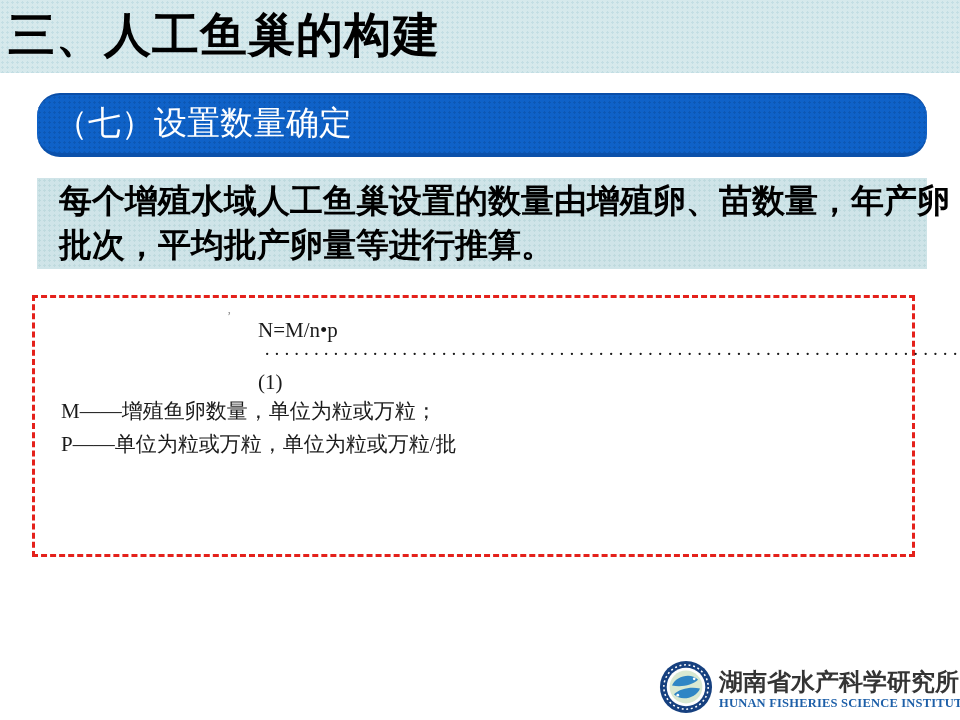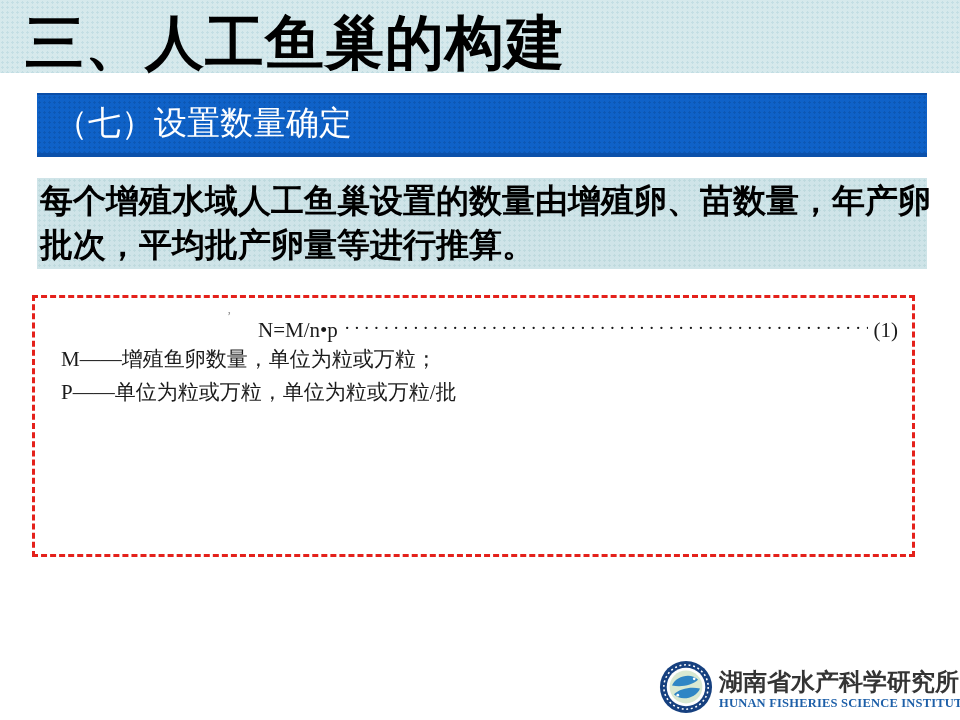--- a/index.html
+++ b/index.html
@@ -9,68 +9,69 @@
     font-family:"Liberation Sans", sans-serif;
   }
   
   .title-band{
     position:absolute;left:0;top:0;width:960px;height:73px;
     background-color:#d6e9ec;
     background-image:radial-gradient(#c3dee4 1px, transparent 1.4px);
     background-size:5px 5px;
   }
   .slide-title{
-    position:absolute;left:25px;top:4px;
-    font-size:59px;font-weight:bold;color:#000000;
+    position:absolute;left:8px;top:4px;
+    font-size:47px;font-weight:bold;color:#000000;
     letter-spacing:1px;white-space:nowrap;
     font-family:"Liberation Sans", sans-serif;
   }
   
   .section-banner{
     position:absolute;left:37px;top:93px;width:890px;height:64px;
     background-color:#0f62c8;
     background-image:radial-gradient(#0d58b4 1px, transparent 1.4px);
     background-size:5px 5px;
     border-top:2px solid #0a4da6;
     border-bottom:4px solid #0b51ab;
     box-sizing:border-box;
+    border-radius:23px;
   }
   .section-heading{
     font-family:"Liberation Serif","DejaVu Serif",serif;
     color:#ffffff;font-size:33px;line-height:56px;
     padding-left:18px;white-space:nowrap;
   }
   
   .desc-box{
     position:absolute;left:37px;top:178px;width:890px;height:91px;
     background-color:#cfe4e8;
     background-image:radial-gradient(#bedade 1px, transparent 1.4px);
     background-size:5px 5px;
-    box-sizing:border-box;padding:1px 0 0 3px;
+    box-sizing:border-box;padding:1px 0 0 22px;
   }
   .desc-line{
     font-size:33px;font-weight:bold;color:#000000;line-height:44px;
     white-space:nowrap;letter-spacing:0px;
     font-family:"Liberation Sans", sans-serif;
   }
   
   .formula-box{
     position:absolute;left:32px;top:295px;width:883px;height:262px;
     background:#ffffff;
     border:3px dashed #e4211b;
     box-sizing:border-box;
     padding:12px 10px 8px 26px;
     font-family:"Liberation Serif","DejaVu Serif",serif;
     color:#1a1a1a;font-size:21px;
   }
   .fx-intro{line-height:26px;}
   .fx-stray{position:absolute;left:192px;top:10px;font-size:13px;color:#8a8a8a;}
   .fx-equation-row{
     display:flex;align-items:flex-start;
-    margin-left:197px;margin-top:7px;margin-right:4px;line-height:26px;
+    margin-left:197px;margin-top:7px;margin-right:4px;line-height:26px;flex-direction:column;
   }
   .fx-equation{white-space:nowrap;}
   .fx-leader{
     flex:1;overflow:hidden;white-space:nowrap;
     letter-spacing:3.5px;font-size:19px;margin:0 6px;
     position:relative;top:-2px;color:#1a1a1a;
   }
   .fx-eqnum{white-space:nowrap;}
   .fx-where{margin-top:22px;line-height:26px;}
   .fx-def{line-height:33px;white-space:nowrap;}

